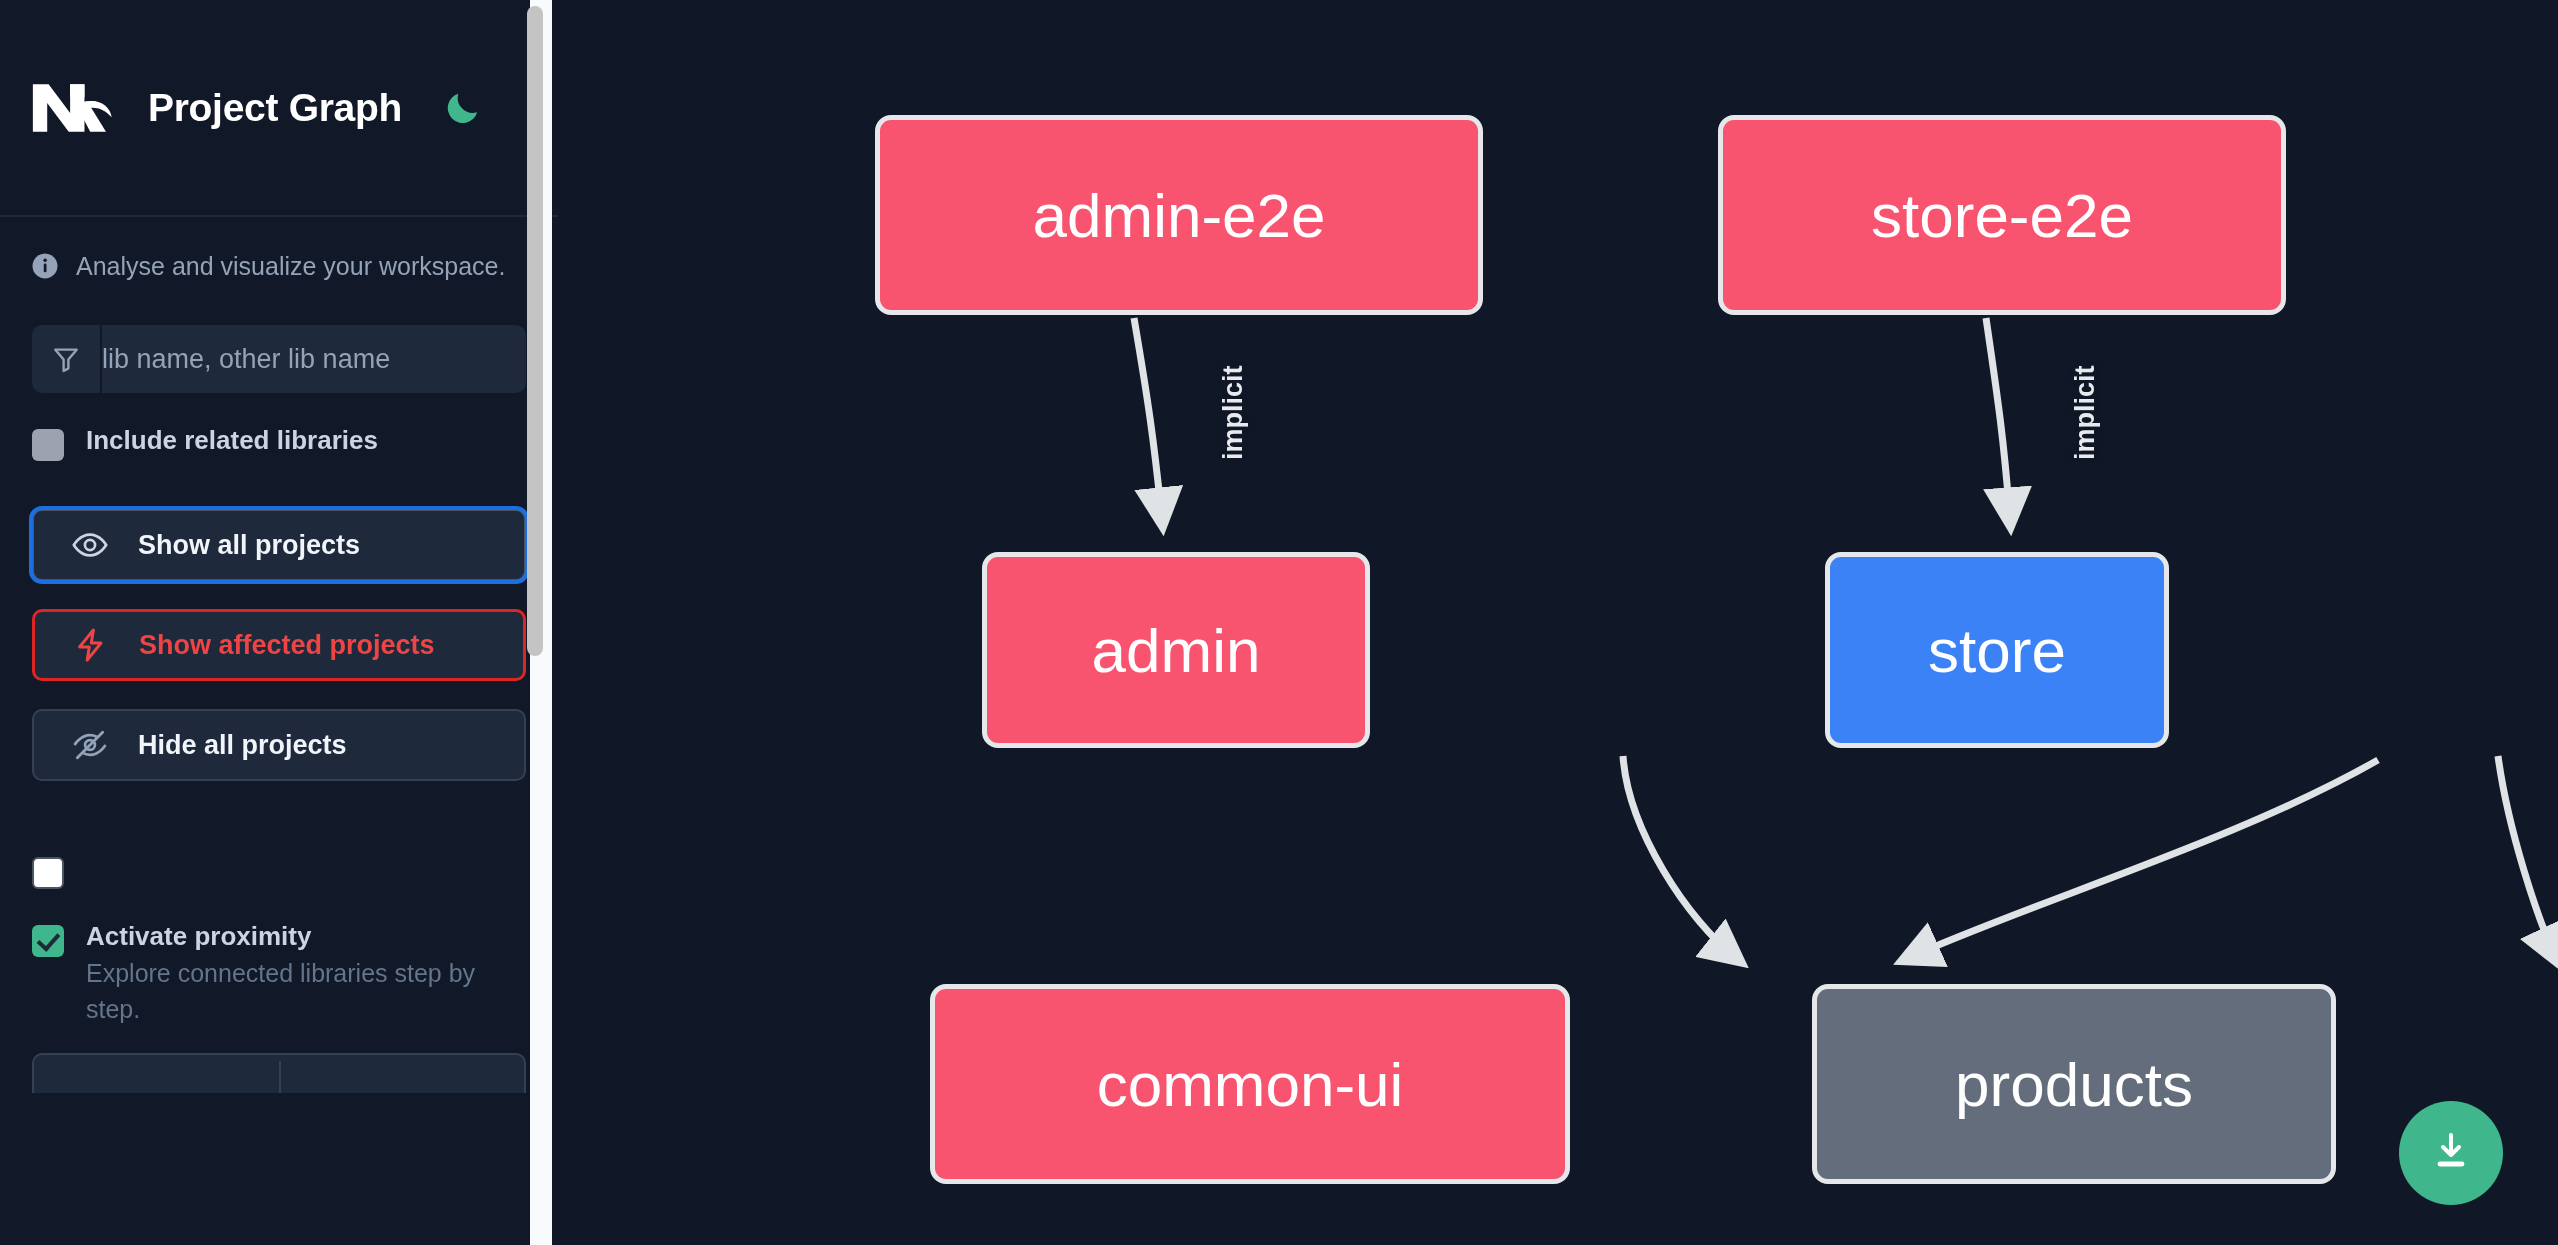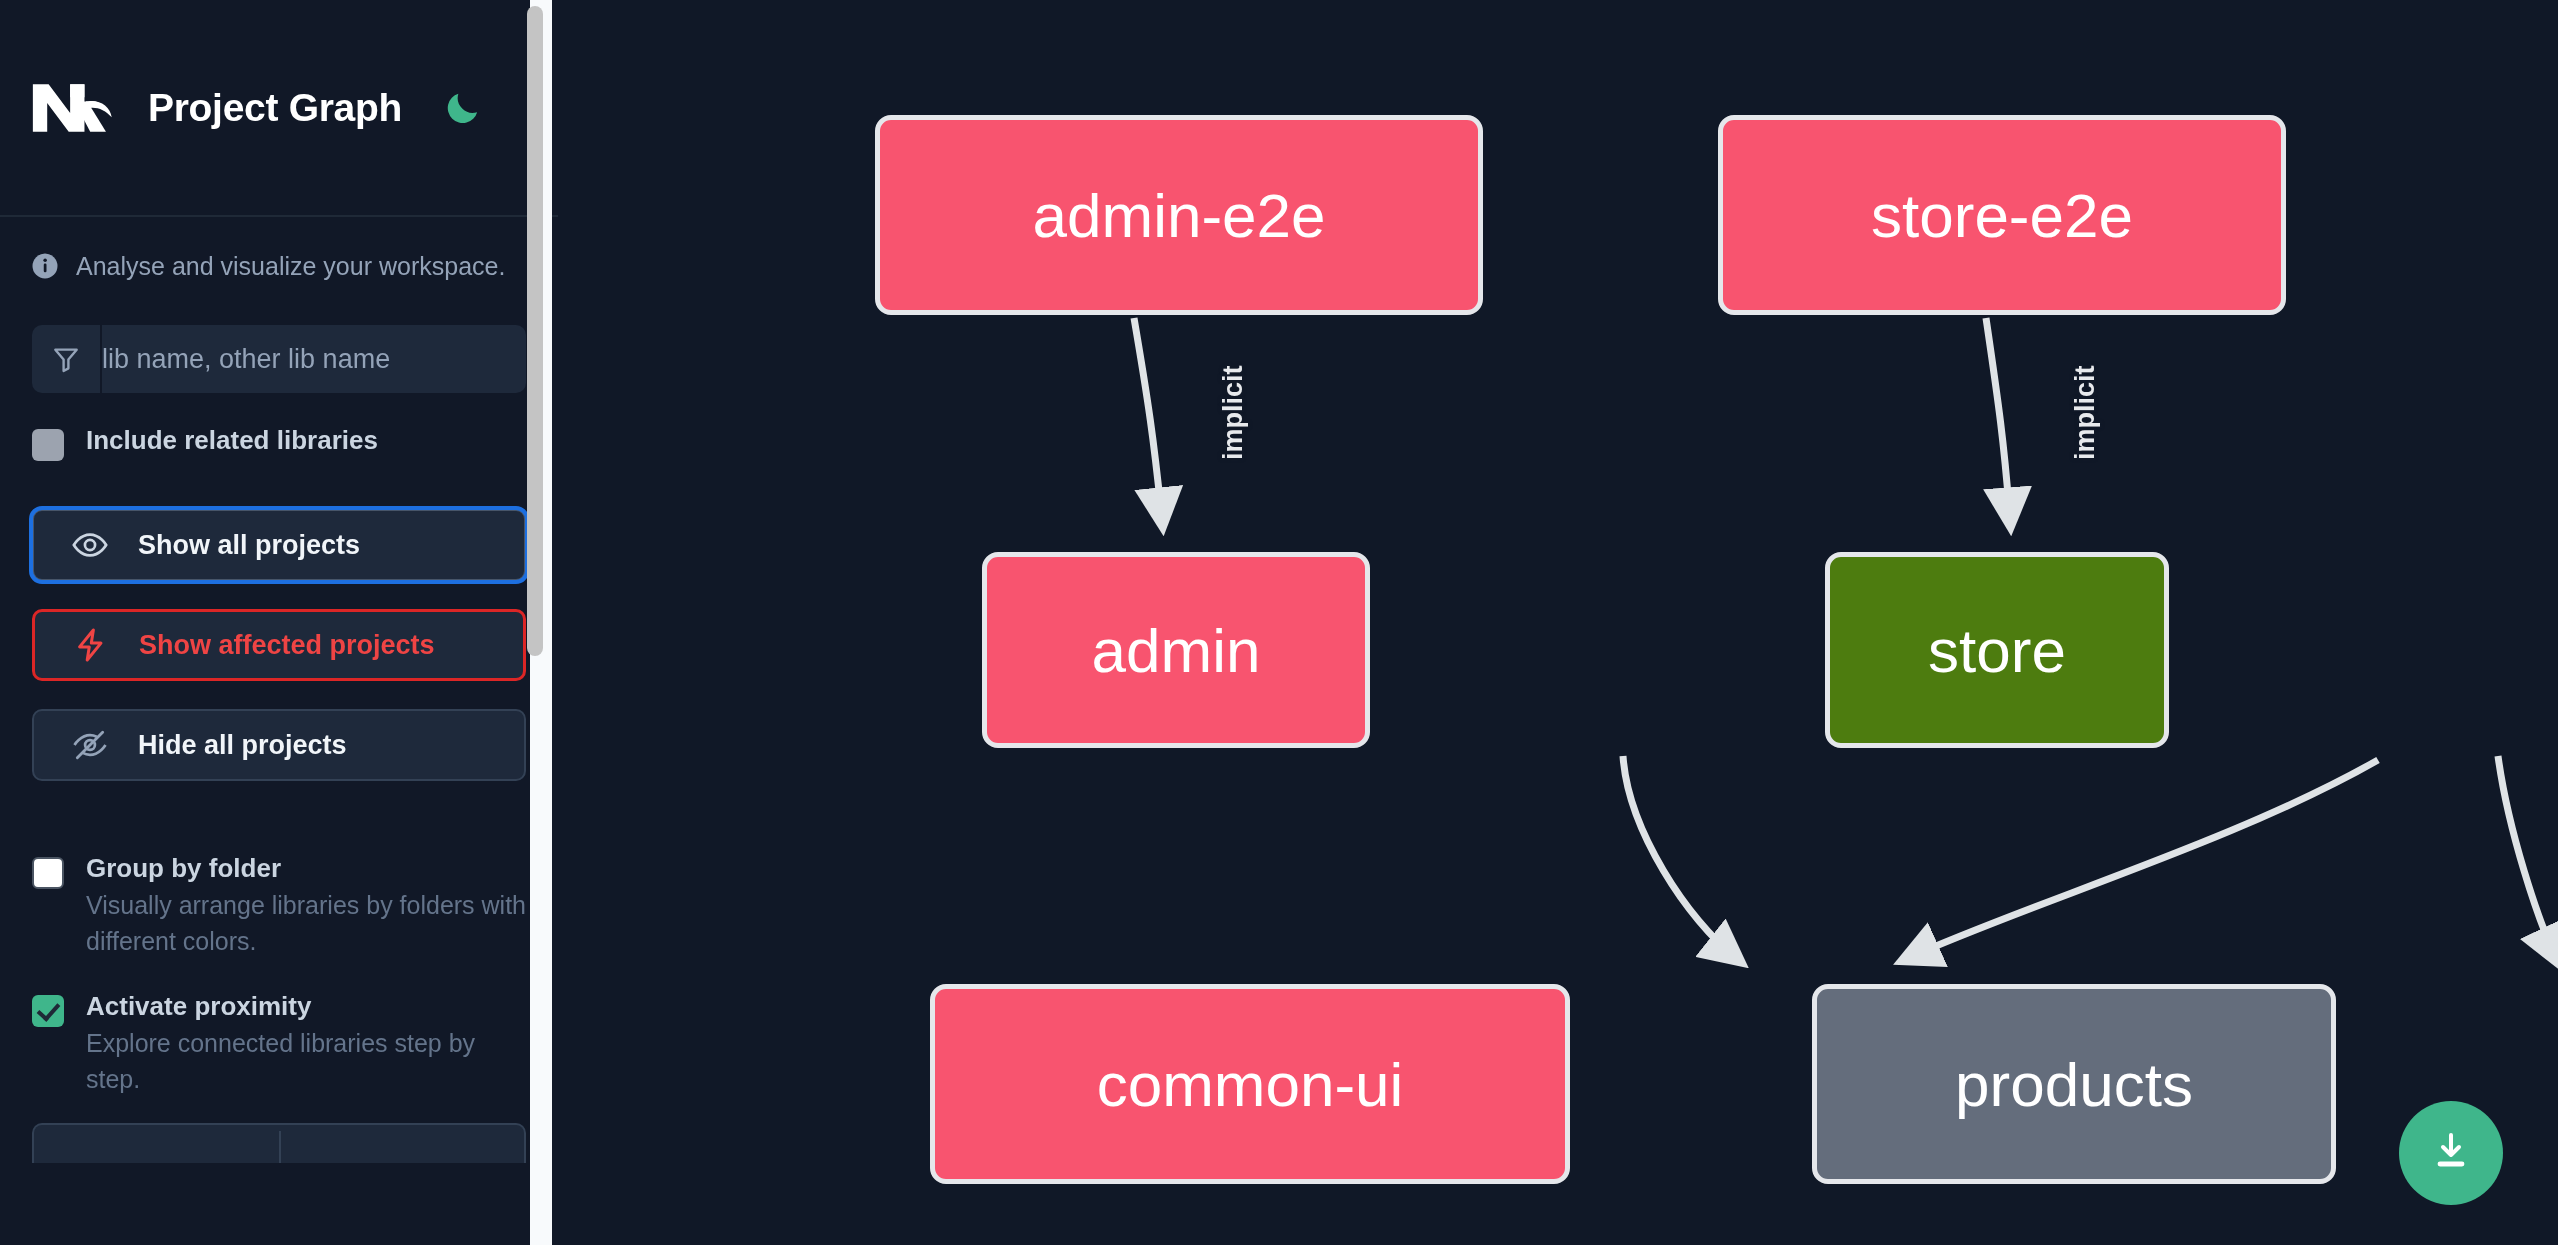--- a/index.html
+++ b/index.html
@@ -326,24 +326,20 @@
             <path stroke="#94a3b8" stroke-width="1.8" stroke-linecap="round" d="M4 20 20 4"></path>
           </svg>
         </span>
         <span>Hide all projects</span>
       </div>
 
       <div class="divider-gap"></div>
 
       <div class="check-row">
         <span class="cb empty"></span>
-        <span class="check-text">
-          <span class="check-title">Group by folder</span>
-          <span class="check-desc">Visually arrange libraries by folders with different colors.</span>
-        </span>
       </div>
 
       <div class="check-row">
         <span class="cb checked"></span>
         <span class="check-text">
           <span class="check-title">Activate proximity</span>
           <span class="check-desc">Explore connected libraries step by step.</span>
         </span>
       </div>
 
@@ -375,21 +371,21 @@
 
     <div class="edge-label" style="left:660px; top:460px; transform:rotate(-90deg);">implicit</div>
     <div class="edge-label" style="left:1512px; top:460px; transform:rotate(-90deg);">implicit</div>
 
     <div class="node" style="left:317px; top:115px; width:608px; height:200px; background:#f8546f;">admin-e2e</div>
 
     <div class="node" style="left:1160px; top:115px; width:568px; height:200px; background:#f8546f;">store-e2e</div>
 
     <div class="node" style="left:424px; top:552px; width:388px; height:196px; background:#f8546f;">admin</div>
 
-    <div class="node" style="left:1267px; top:552px; width:344px; height:196px; background:#4d7c0f;">store</div>
+    <div class="node" style="left:1267px; top:552px; width:344px; height:196px; background:#3b82f6;">store</div>
 
     <div class="node" style="left:372px; top:984px; width:640px; height:200px; background:#f8546f;">common-ui</div>
 
     <div class="node" style="left:1254px; top:984px; width:524px; height:200px; background:#646d7c;">products</div>
 
     <div class="download-fab">
       <span>
         <svg viewBox="0 0 24 24" width="48" height="48" aria-hidden="true">
           <path stroke="#ffffff" stroke-width="2" stroke-linecap="round" stroke-linejoin="round" fill="none" d="M12 4v10m0 0 4-4m-4 4-4-4"></path>
           <path stroke="#ffffff" stroke-width="2.4" stroke-linecap="round" d="M6.5 18.5h11"></path>

